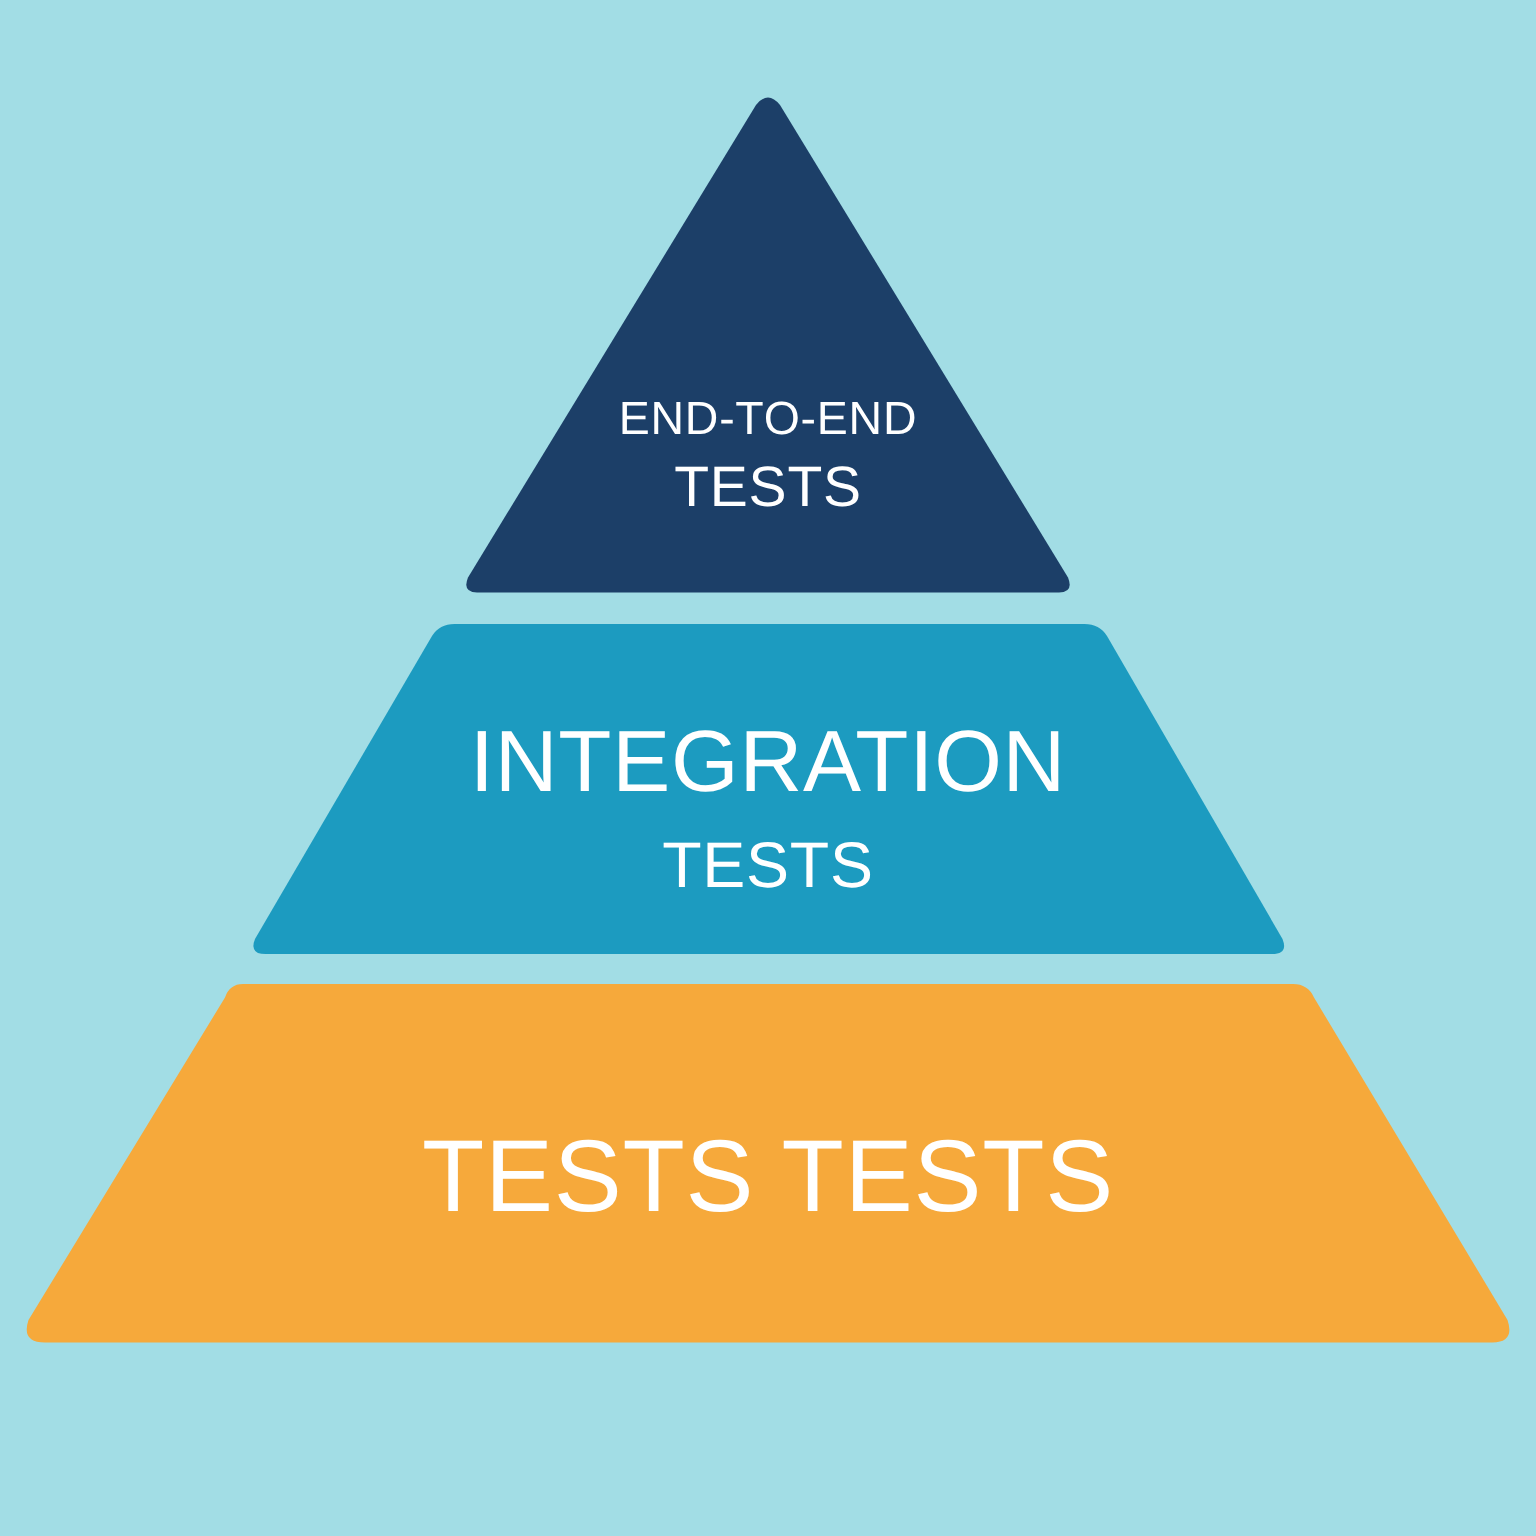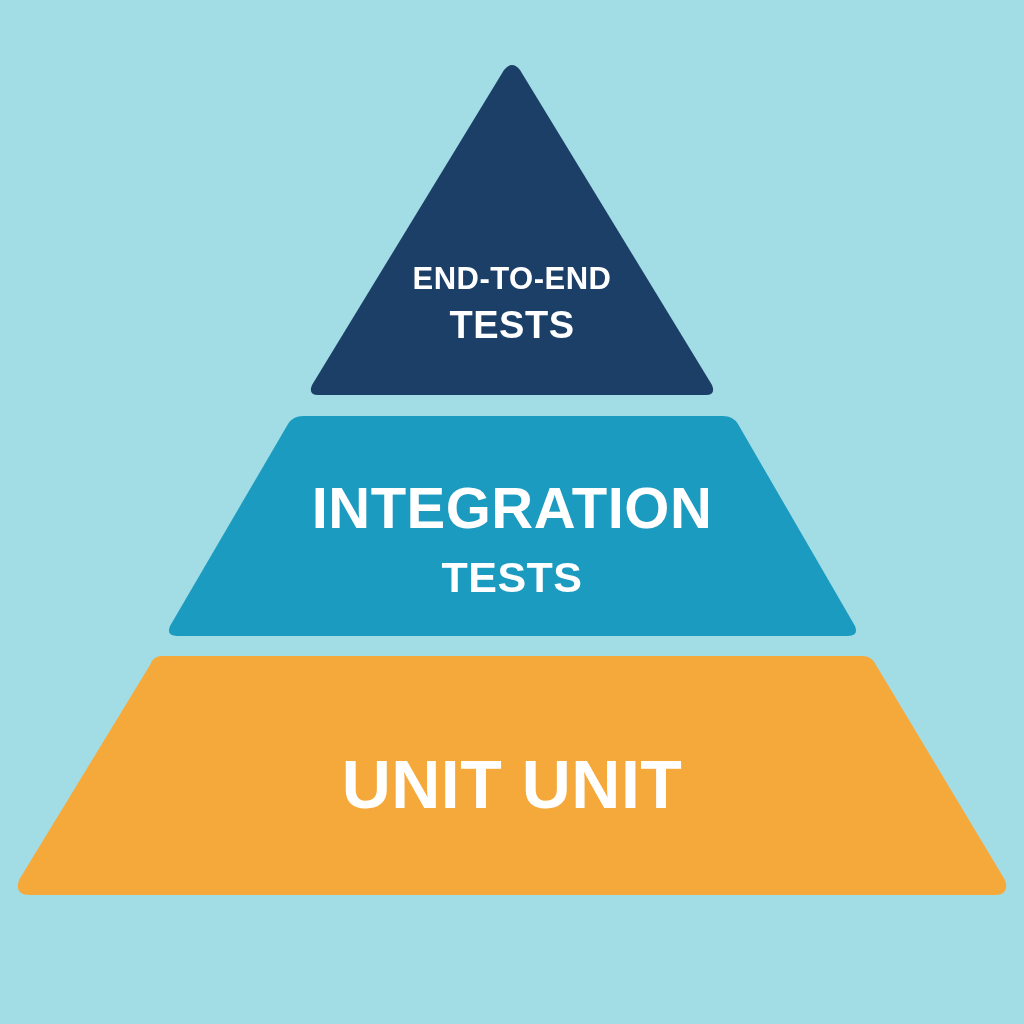--- a/index.html
+++ b/index.html
@@ -9,21 +9,21 @@
       position: relative;
       overflow: hidden;
       font-family: "Liberation Sans", "DejaVu Sans", sans-serif;
     }
     svg.pyramid { position: absolute; left: 0; top: 0; }
     .label {
       position: absolute;
       left: 0; width: 1024px;
       text-align: center;
       color: #ffffff;
-      font-weight: bold;
+      font-weight: normal;
       line-height: 1;
       letter-spacing: 0.5px;
     }
     .label span { display: block; }
     #lbl-top { top: 263px; }
     #lbl-top .l1 { font-size: 31px; margin-bottom: 12px; }
     #lbl-top .l2 { font-size: 38px; }
     #lbl-mid { top: 479px; }
     #lbl-mid .l1 { font-size: 58px; margin-bottom: 19px; }
     #lbl-mid .l2 { font-size: 43px; }
@@ -43,14 +43,14 @@
   <span class="l1">END-TO-END</span>
   <span class="l2">TESTS</span>
 </div>
 
 <div id="lbl-mid" class="label">
   <span class="l1">INTEGRATION</span>
   <span class="l2">TESTS</span>
 </div>
 
 <div id="lbl-bot" class="label">
-  <span class="l1">UNIT UNIT</span>
+  <span class="l1">TESTS TESTS</span>
 </div>
 
 </body></html>

